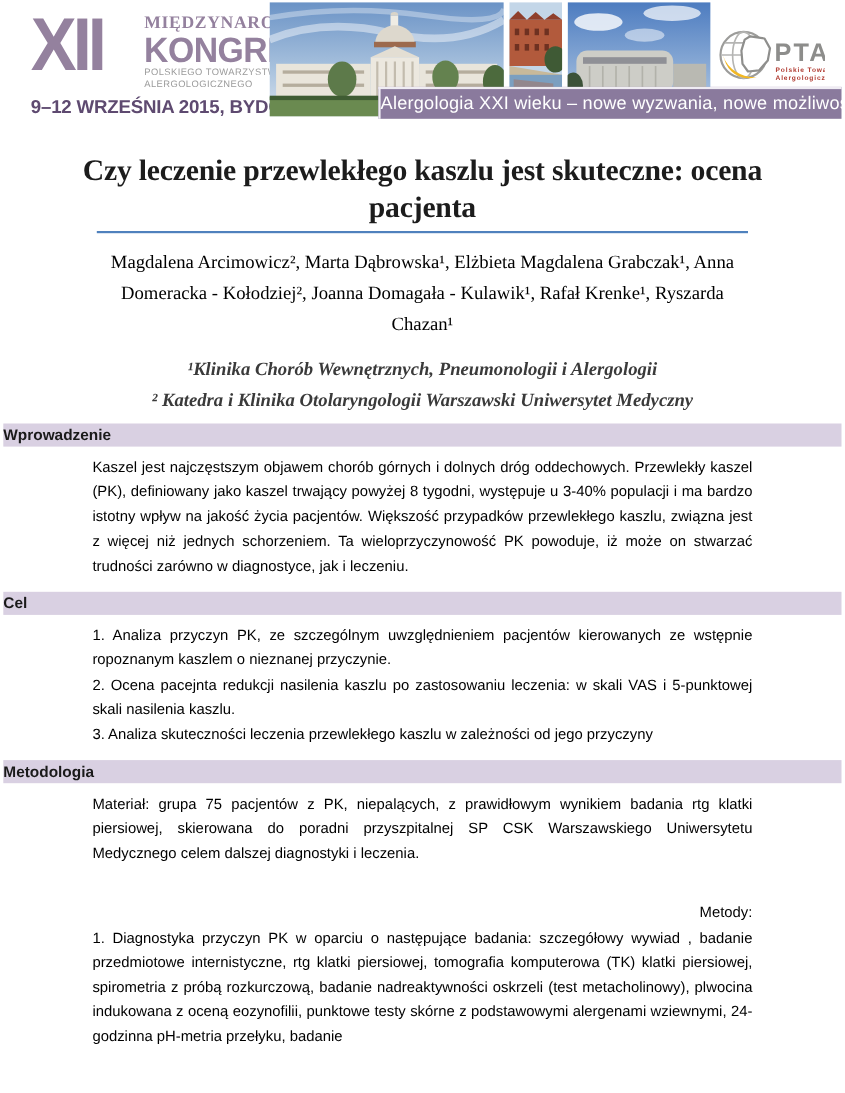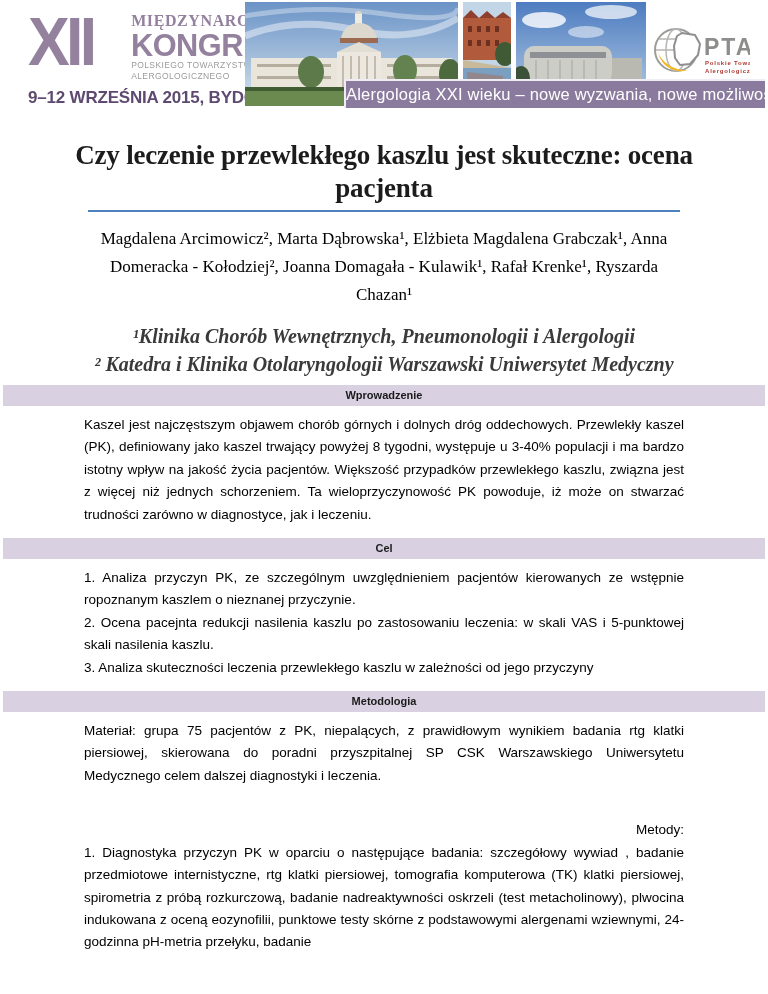--- a/index.html
+++ b/index.html
@@ -38,26 +38,26 @@
     font-size:27px;line-height:33px;color:#1c1c1c;letter-spacing:-.2px;
   }
   .title-rule{width:592px;margin:5px auto 0;border-top:2px solid #4f81bd;height:0;}
   .authors{
     width:600px;margin:13px auto 0;text-align:center;
     font-family:"Liberation Serif",serif;font-size:17px;line-height:28px;color:#000000;
   }
   .affiliations{margin-top:13px;}
   .affiliation{
     margin:0;text-align:center;font-family:"Liberation Serif",serif;
-    font-style:italic;font-weight:bold;font-size:20px;line-height:28px;color:#3a3a3a;
+    font-style:italic;font-weight:bold;font-size:17px;line-height:28px;color:#3a3a3a;
   }
   
   .section-bar{
     margin:12px 3px 0;height:21px;background:#d9d0e2;
-    text-align:center;font-size:11px;font-weight:bold;line-height:21px;color:#1a1a1a;
+    text-align:left;font-size:14px;font-weight:bold;line-height:21px;color:#1a1a1a;
   }
   .section-bar.first{margin-top:7px;}
   .body-p{
     margin:8px 84px 0;font-size:13.5px;line-height:22.4px;color:#000000;
     text-align:justify;
   }
   .body-p.tight{margin-top:0;}
   .body-p.gap-above{margin-top:32px;text-align:right;}
 </style>
 </head>

